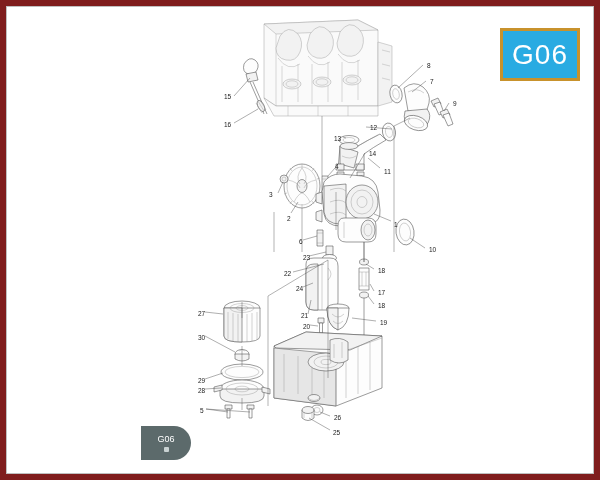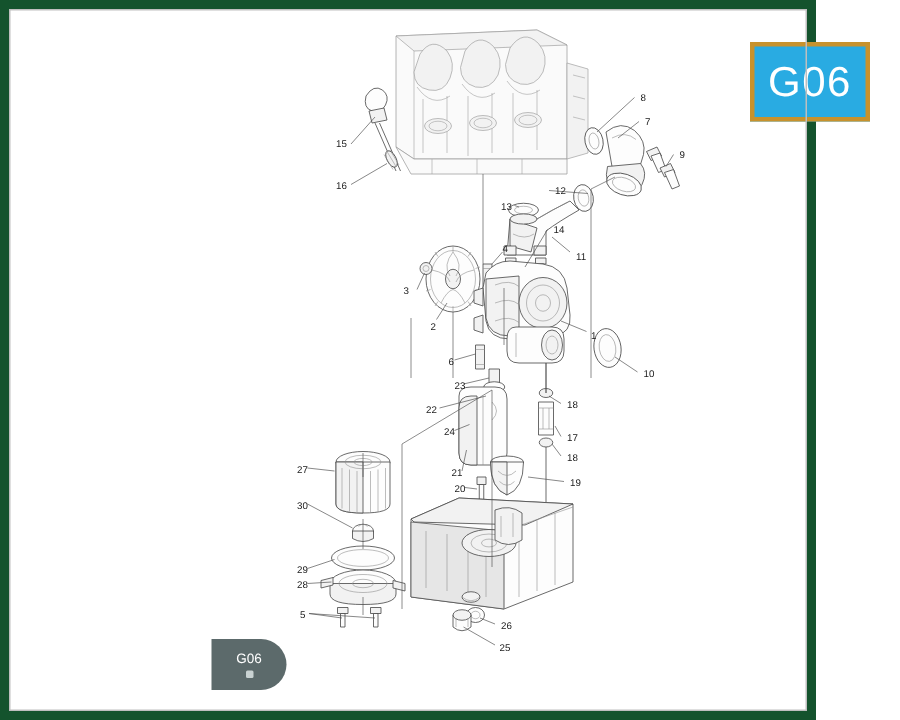--- a/index.html
+++ b/index.html
@@ -4,23 +4,23 @@
 <style>
   html,body{margin:0;padding:0;}
   body{
     width:600px;height:480px;
     background:#ffffff;
     font-family:"Liberation Sans", sans-serif;
     overflow:hidden;
   }
   #frame{
     position:relative;
-    width:544px;height:480px;
+    width:600px;height:480px;
     box-sizing:border-box;
-    border:6px solid #14532d;
+    border:6px solid #7f1d1d;
     background:#ffffff;
   }
   #frame::after{
     content:"";
     position:absolute;inset:0;
     border:1px solid #bfbfbf;
     pointer-events:none;
   }
   #canvas{position:absolute;left:0;top:0;width:588px;height:468px;}
 

